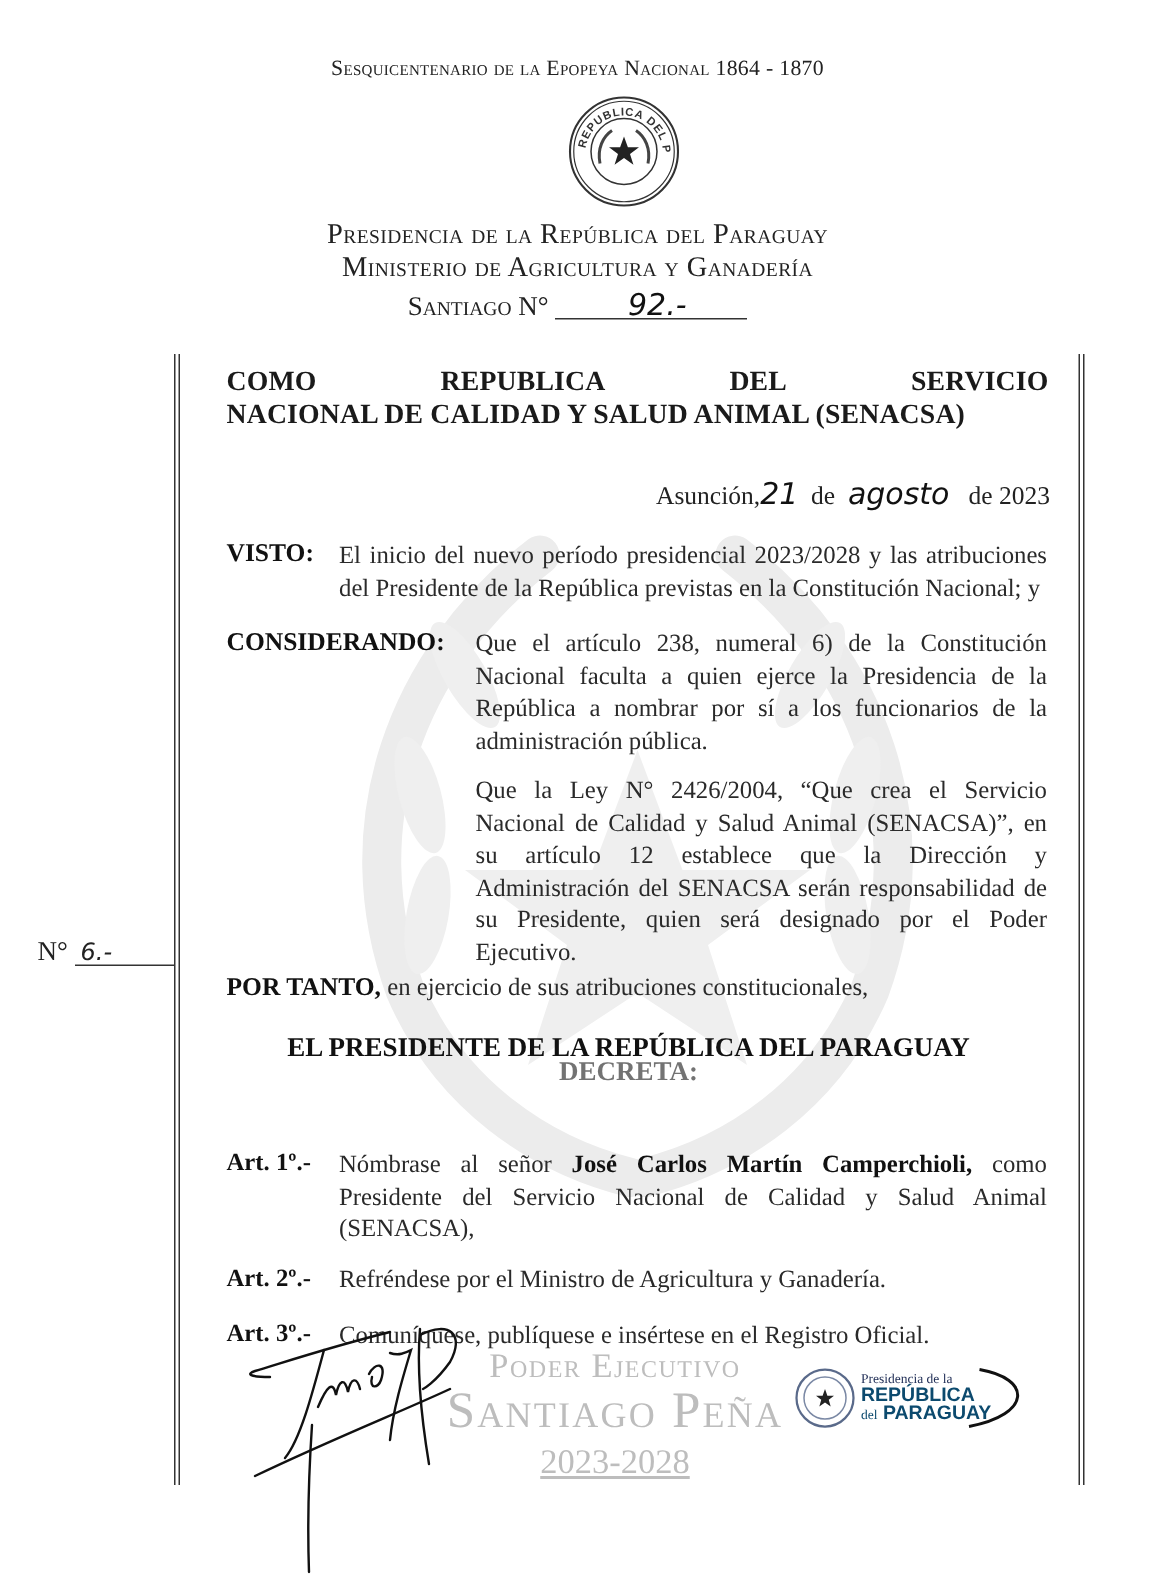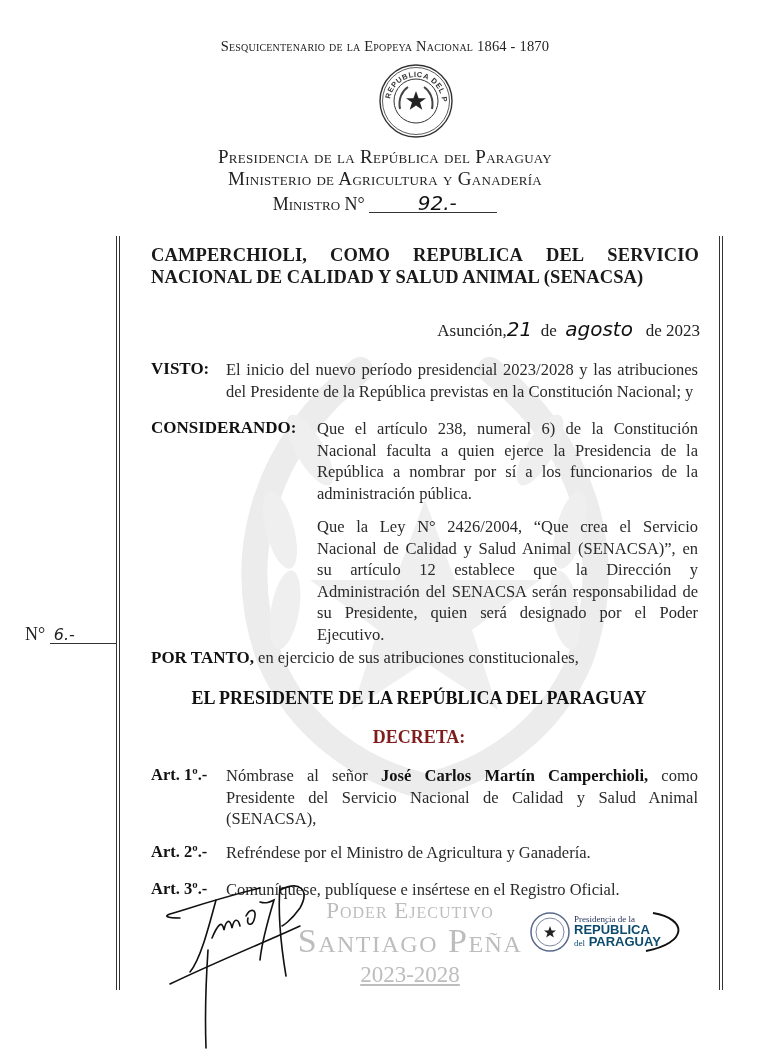--- a/index.html
+++ b/index.html
@@ -29,21 +29,21 @@
   .visto-text { top:359px; left:226px; width:472px; }
   .cons-label { top:418px; left:151px; }
   .cons-p1 { top:418px; left:317px; width:381px; }
   .cons-p2 { top:516px; left:317px; width:381px; }
   .no-margin { left:25px; top:624px; font-size:18px; color:#222; }
   .no-margin .num { display:inline-block; width:62px; border-bottom:1px solid #333; padding-left:4px;
                     font-family:"DejaVu Sans",sans-serif; font-style:italic; font-size:16px; line-height:16px; }
   .portanto { top:648px; left:151px; width:560px; font-size:16.5px; color:#2a2a2a; }
   .portanto b { font-size:17px; color:#111; }
   .presidente { top:688px; left:117px; width:604px; text-align:center; font-weight:bold; font-size:18px; color:#111; }
-  .decreta { top:727px; left:117px; width:604px; text-align:center; font-weight:bold; font-size:18px; color:#7f1d1d; }
+  .decreta { top:704px; left:117px; width:604px; text-align:center; font-weight:bold; font-size:18px; color:#737373; }
   .art-label { left:151px; font-weight:bold; font-size:16.5px; color:#111; }
   .art-text { left:226px; width:472px; }
   .art1 { top:765px; } .art2 { top:842px; } .art3 { top:879px; }
   .art-text b { color:#111; }
   .wm { left:0; width:770px; text-align:center; color:#bdbdbd; }
   .wm1 { top:898px; font-size:23px; letter-spacing:1px; left:140px; width:540px; }
   .wm2 { top:922px; font-size:34px; letter-spacing:1.5px; left:140px; width:540px; }
   .wm3 { top:962px; font-size:23px; left:140px; width:540px;text-decoration:underline; }
   .stamp { left:528px; top:907px; width:160px; height:50px; }
   .stamp-text { left:574px; top:914px; }
@@ -85,30 +85,29 @@
     <textPath href="#sealarc" startOffset="4">REPUBLICA DEL PARAGUAY</textPath>
   </text>
   <path d="M22 46 C20 36 24 28 30 24" fill="none" stroke="#444" stroke-width="2"></path>
   <path d="M54 46 C56 36 52 28 46 24" fill="none" stroke="#444" stroke-width="2"></path>
   <polygon points="38,28 40.6,35.2 48,35.2 42,39.6 44.3,46.8 38,42.4 31.7,46.8 34,39.6 28,35.2 35.4,35.2" fill="#222"></polygon>
 </svg>
 
 <div class="abs hdr hdr1 sc">Presidencia de la República del Paraguay</div>
 <div class="abs hdr hdr2 sc">Ministerio de Agricultura y Ganadería</div>
 <div class="abs decreto-line sc">
-  <span>Ministro N°</span>
+  <span>Santiago N°</span>
   <span class="num">92.-</span>
 </div>
 
 <div class="abs vbar vbar-left"></div>
 <div class="abs vbar vbar-right"></div>
 
 <div class="abs content title">
   <div class="l2">
-    <span>CAMPERCHIOLI,</span>
     <span>COMO</span>
     <span>REPUBLICA</span>
     <span>DEL</span>
     <span>SERVICIO</span>
   </div>
   <div>NACIONAL DE CALIDAD Y SALUD ANIMAL (SENACSA)</div>
 </div>
 
 <div class="abs date">
   <span>Asunción,</span><span class="hw">21</span>

